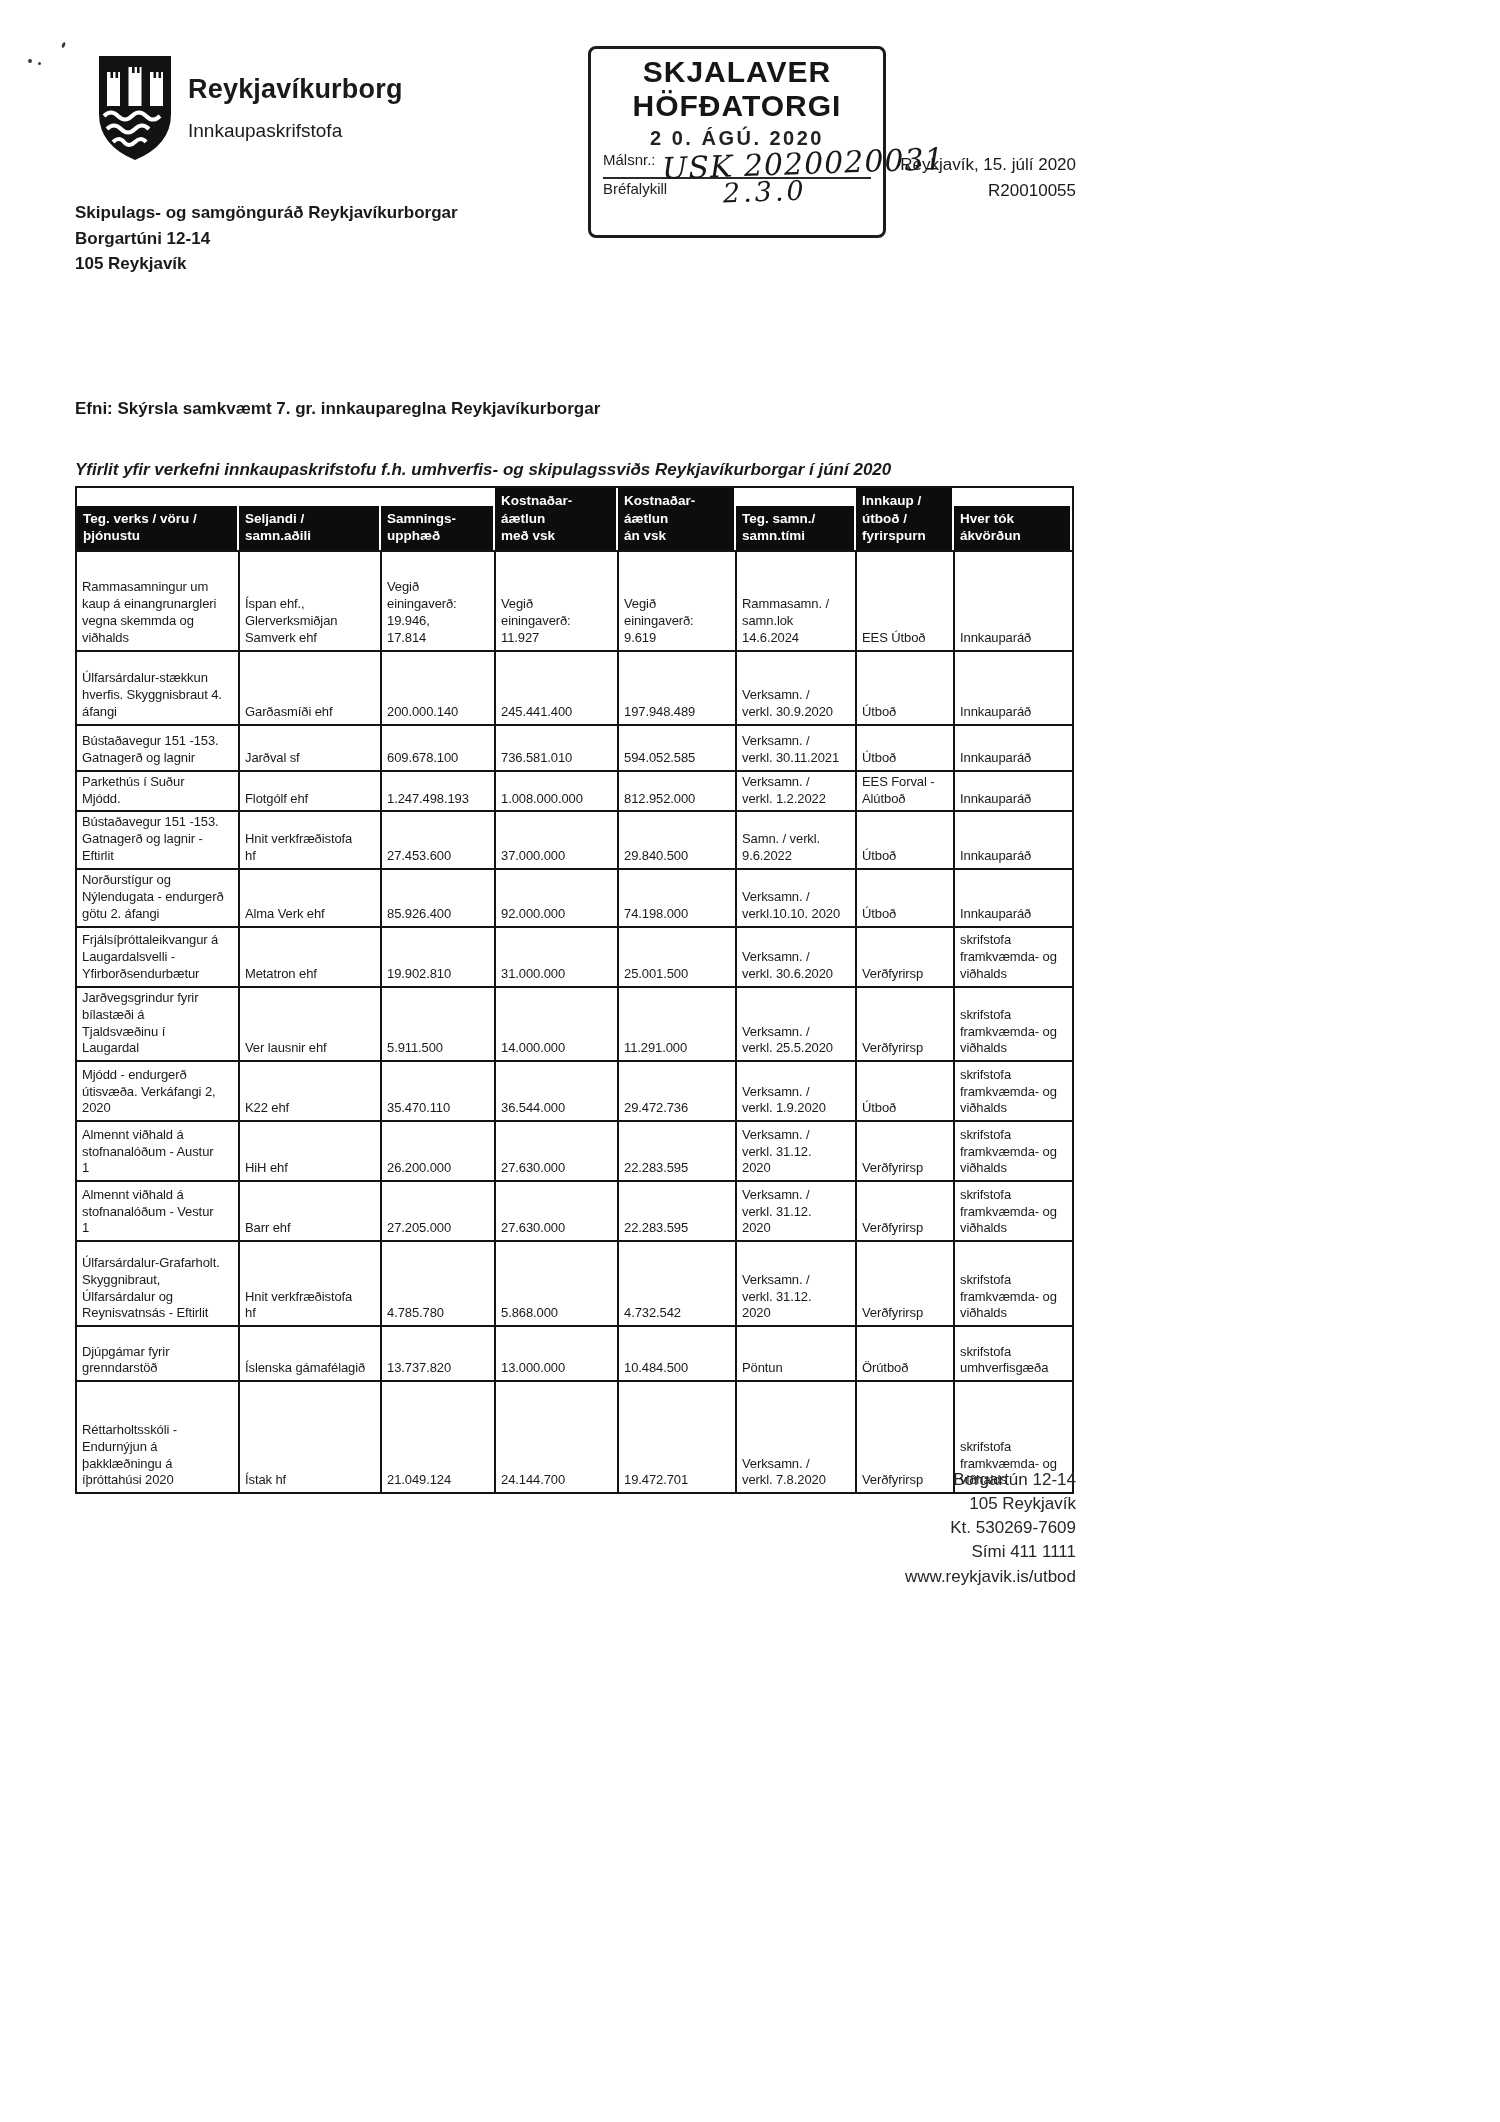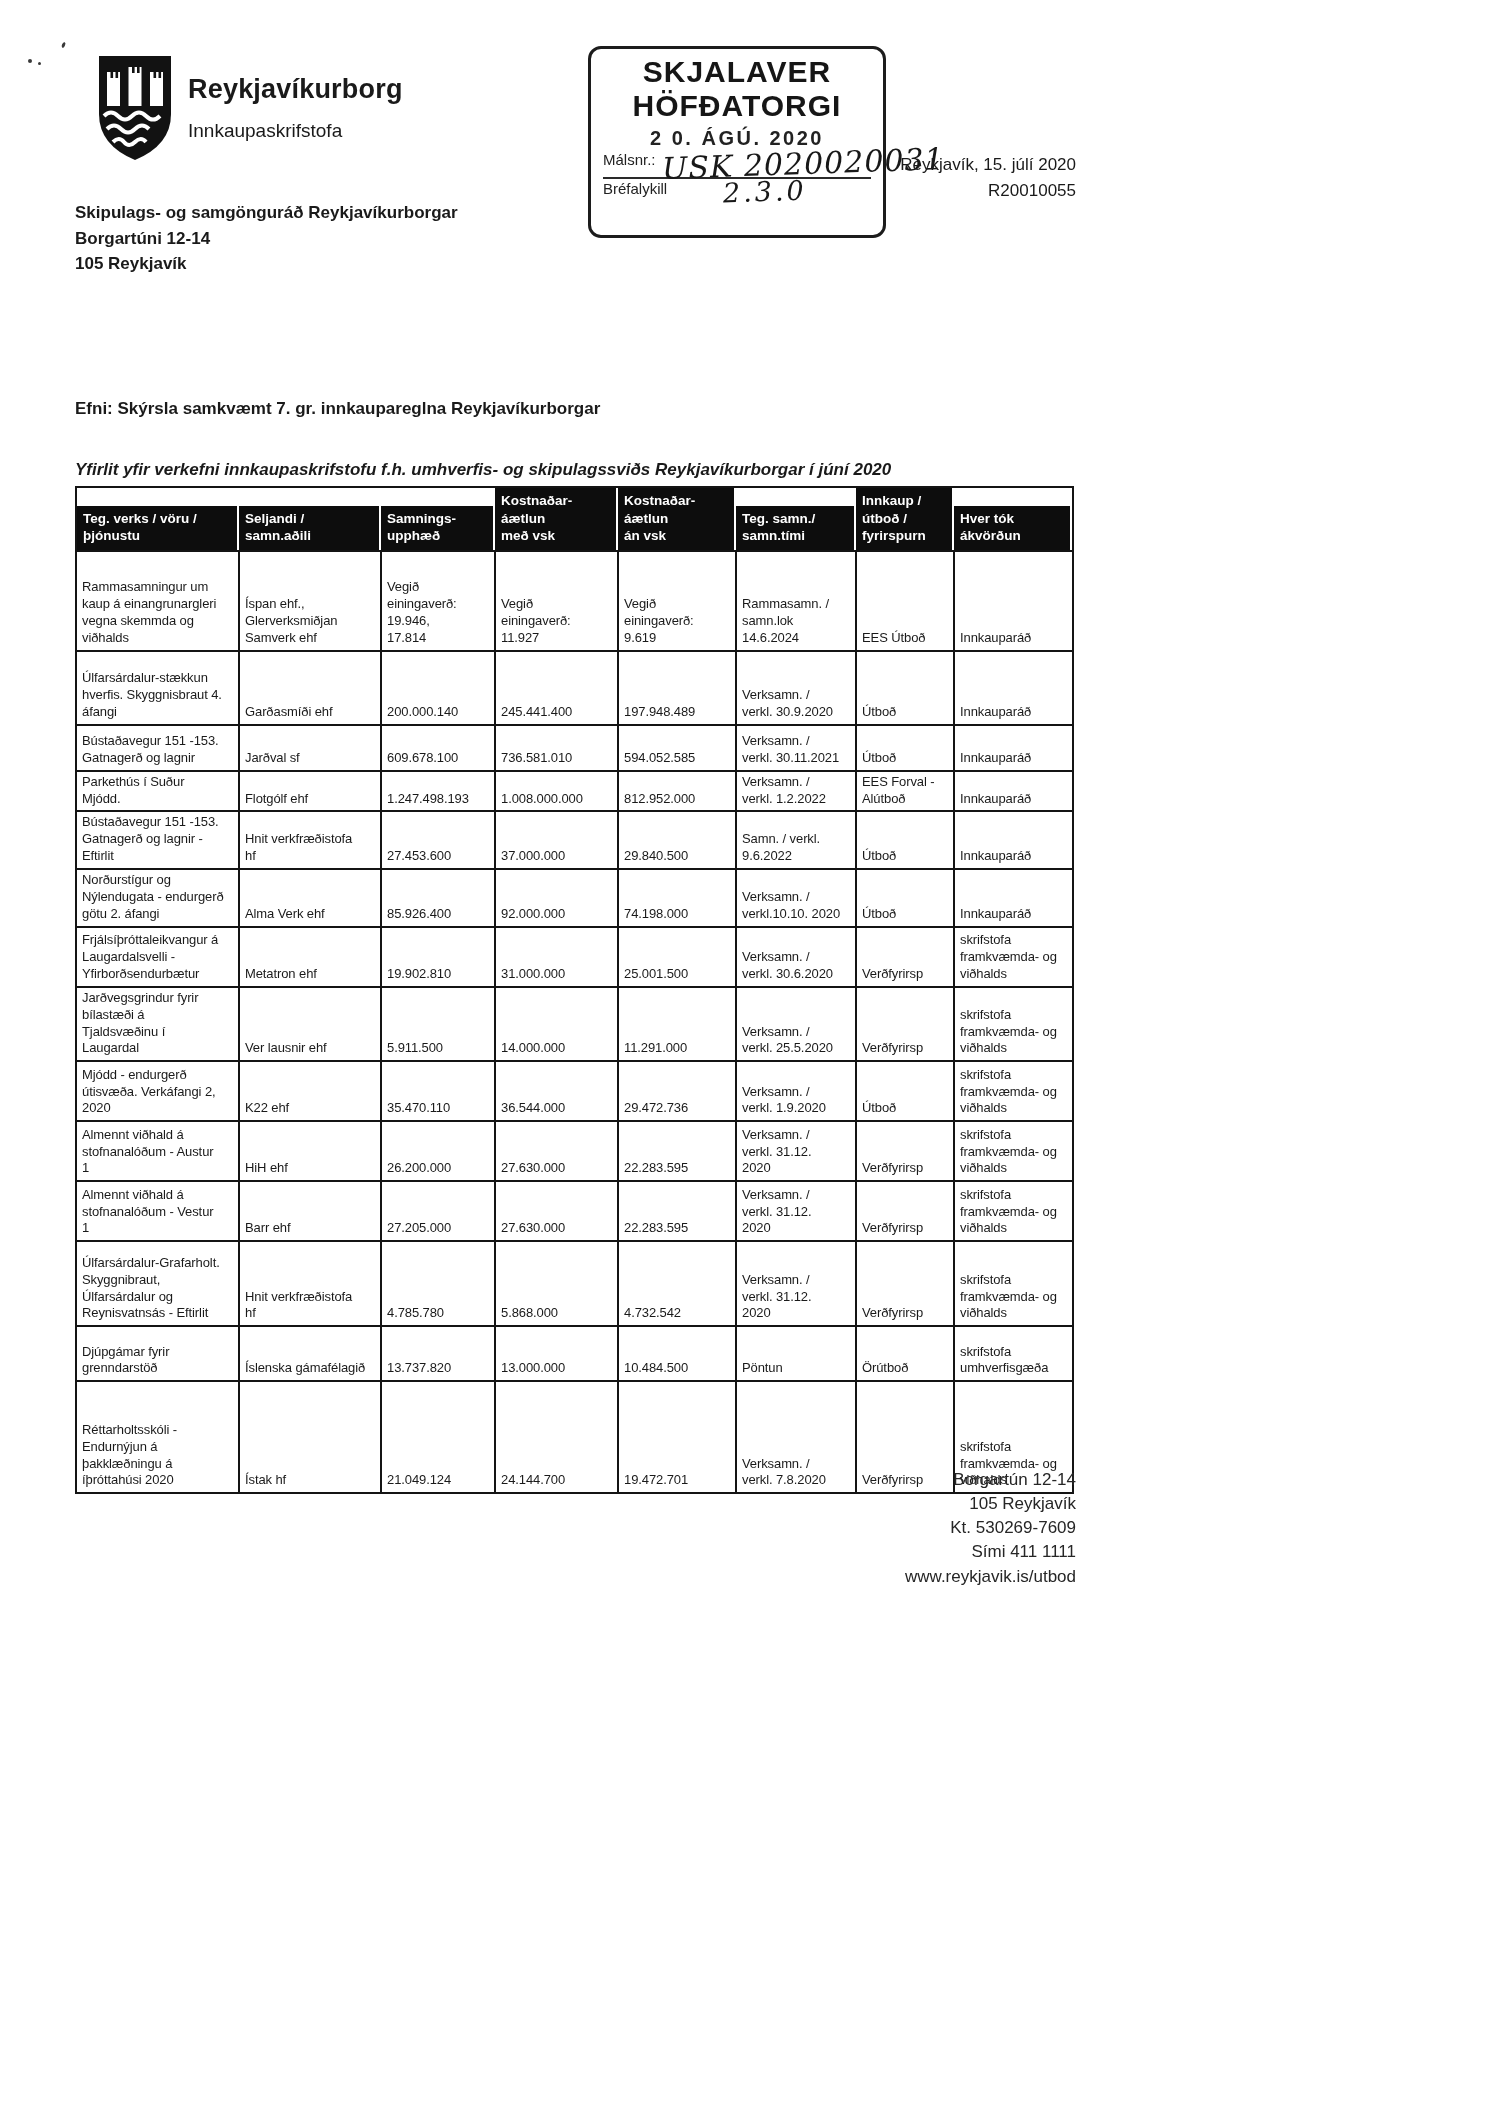--- a/index.html
+++ b/index.html
@@ -10,21 +10,21 @@
   
   .speck{position:absolute;background:#3a3a3a;border-radius:50%}
 
   
   .logo{position:absolute;left:95px;top:52px;width:80px;height:112px}
   .org{position:absolute;left:188px;top:74px}
   .org-name{font-size:27px;font-weight:700;letter-spacing:.2px}
   .org-dept{font-size:19px;margin-top:15px}
 
   
-  .stamp{position:absolute;left:588px;top:46px;width:298px;height:192px;border:3px solid #1c1c1c;border-radius:13px;padding:6px 12px 0}
+  .stamp{position:absolute;left:588px;top:46px;width:298px;height:192px;border:3px solid #1c1c1c;border-radius:8px;padding:6px 12px 0}
   .stamp-title{text-align:center;font-size:30px;font-weight:700;line-height:1.12;letter-spacing:1px;color:#161616}
   .stamp-date{text-align:center;font-size:20px;font-weight:700;letter-spacing:2.5px;margin-top:5px;color:#222}
   .stamp-row{display:flex;align-items:flex-start;margin-top:1px}
   .stamp-row.underlined{border-bottom:2px solid #2a2a2a}
   .stamp-label{font-size:15px;padding-bottom:3px;color:#222}
   .hand{font-family:"DejaVu Serif",serif;font-style:italic;color:#181818}
   .hand-malsnr{font-size:30px;line-height:.85;transform:rotate(-2deg);margin-left:6px;letter-spacing:1px;white-space:nowrap}
   .hand-bref{font-size:27px;line-height:.9;transform:rotate(-2deg);margin-left:56px;letter-spacing:3px}
 
   .place-date{position:absolute;right:424px;top:152px;text-align:right;font-size:17px;line-height:1.5}

